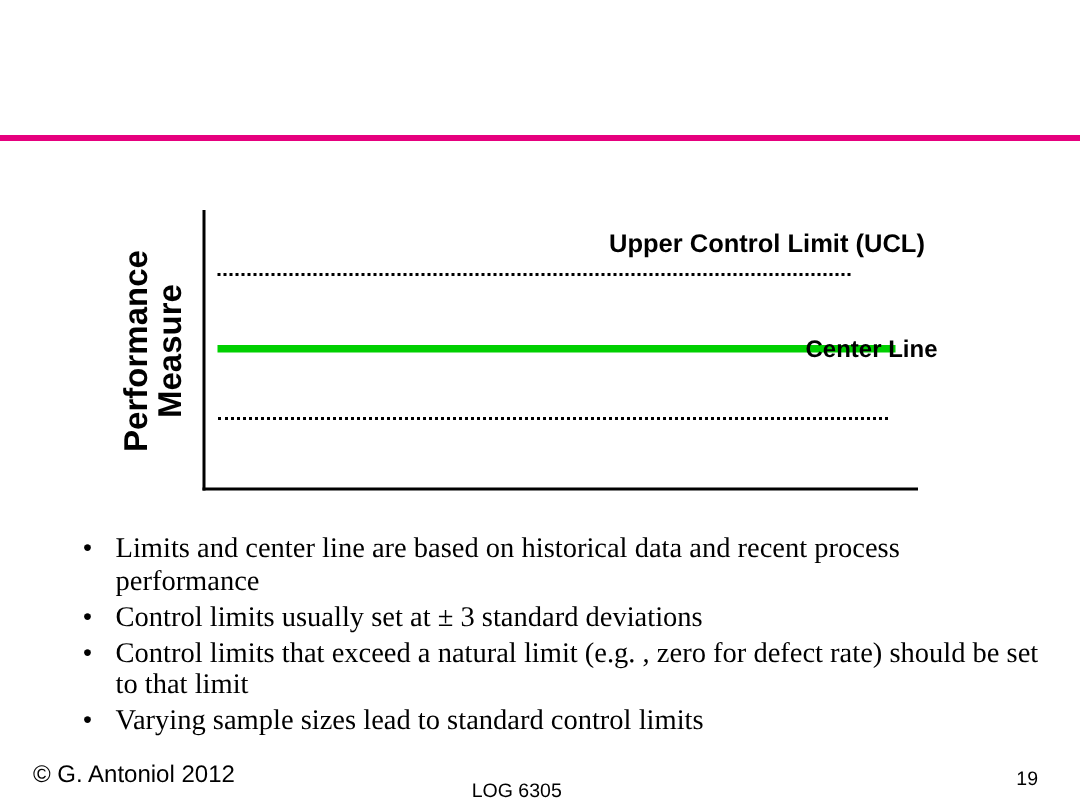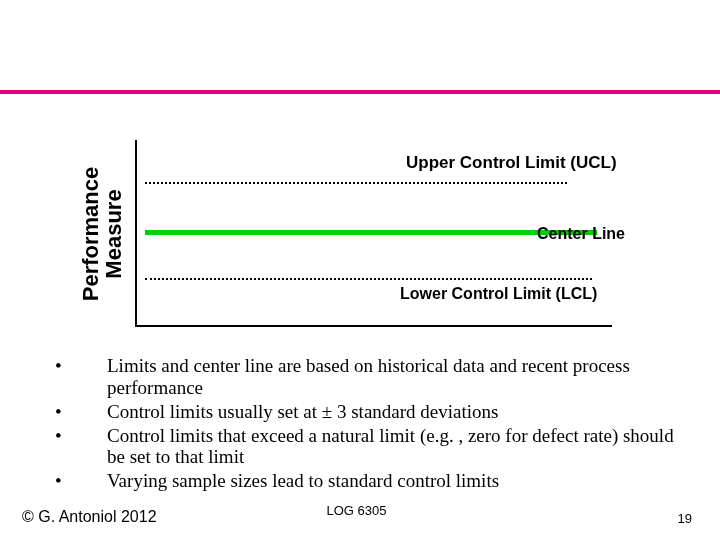--- a/index.html
+++ b/index.html
@@ -128,37 +128,35 @@
     display: flex;
     margin-bottom: 2px;
   }
   .bullets .dot {
     width: 22px;
     flex: 0 0 22px;
     text-align: left;
   }
   .bullets .txt {
     flex: 1;
-    margin-left: 30px;
   }
 
   .footer-left {
     position: absolute;
     left: 22px;
     bottom: 14px;
     font-size: 16px;
   }
   .footer-center {
     position: absolute;
     left: 0;
     width: 689px;
-    bottom: 22px;
+    bottom: 6px;
     text-align: center;
     font-size: 13px;
-    padding-left: 12px;
   }
   .footer-right {
     position: absolute;
     right: 28px;
     bottom: 14px;
     font-size: 13px;
   }
 </style>
 </head>
 <body>
@@ -173,21 +171,20 @@
   </div>
 
   <div class="chart">
     <div class="ucl-line"></div>
     <div class="center-line"></div>
     <div class="lcl-line"></div>
   </div>
 
   <div class="label-ucl">Upper Control Limit (UCL)</div>
   <div class="label-center">Center Line</div>
-  <div class="label-lcl">Lower Control Limit (LCL)</div>
 
 
   <div class="bullets">
     <div class="row">
       <div class="dot">•</div>
       <div class="txt">Limits and center line are based on historical data and recent process performance</div>
     </div>
     <div class="row">
       <div class="dot">•</div>
       <div class="txt">Control limits usually set at ± 3 standard deviations</div>

